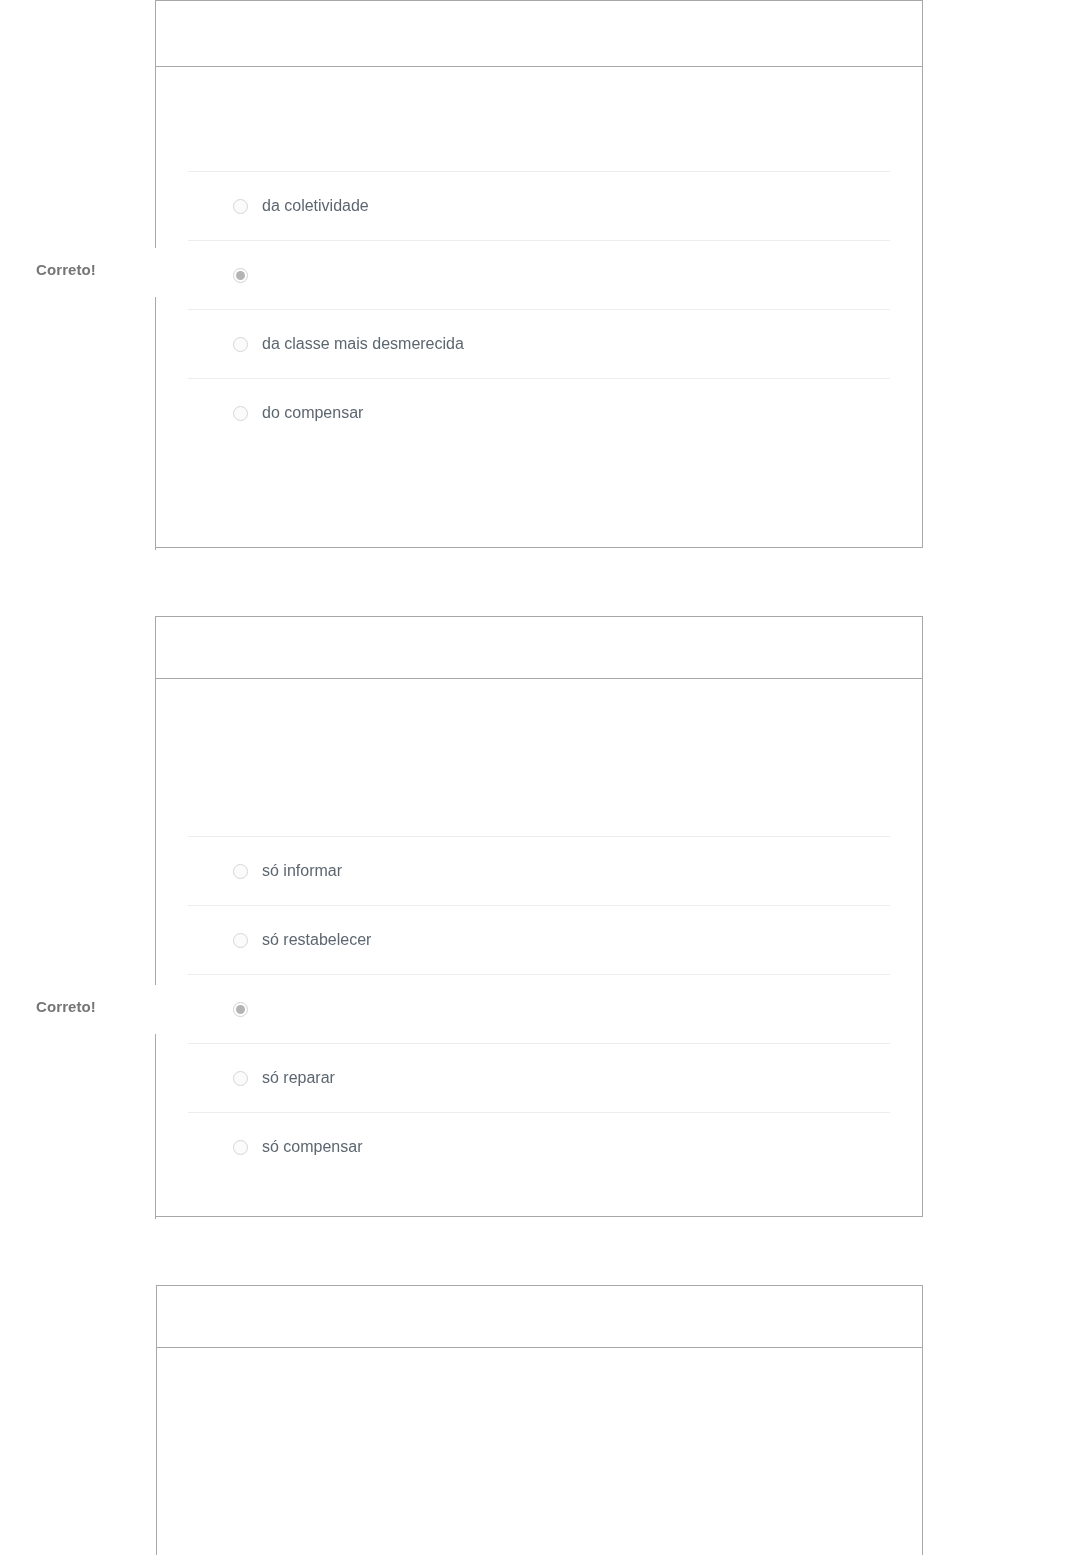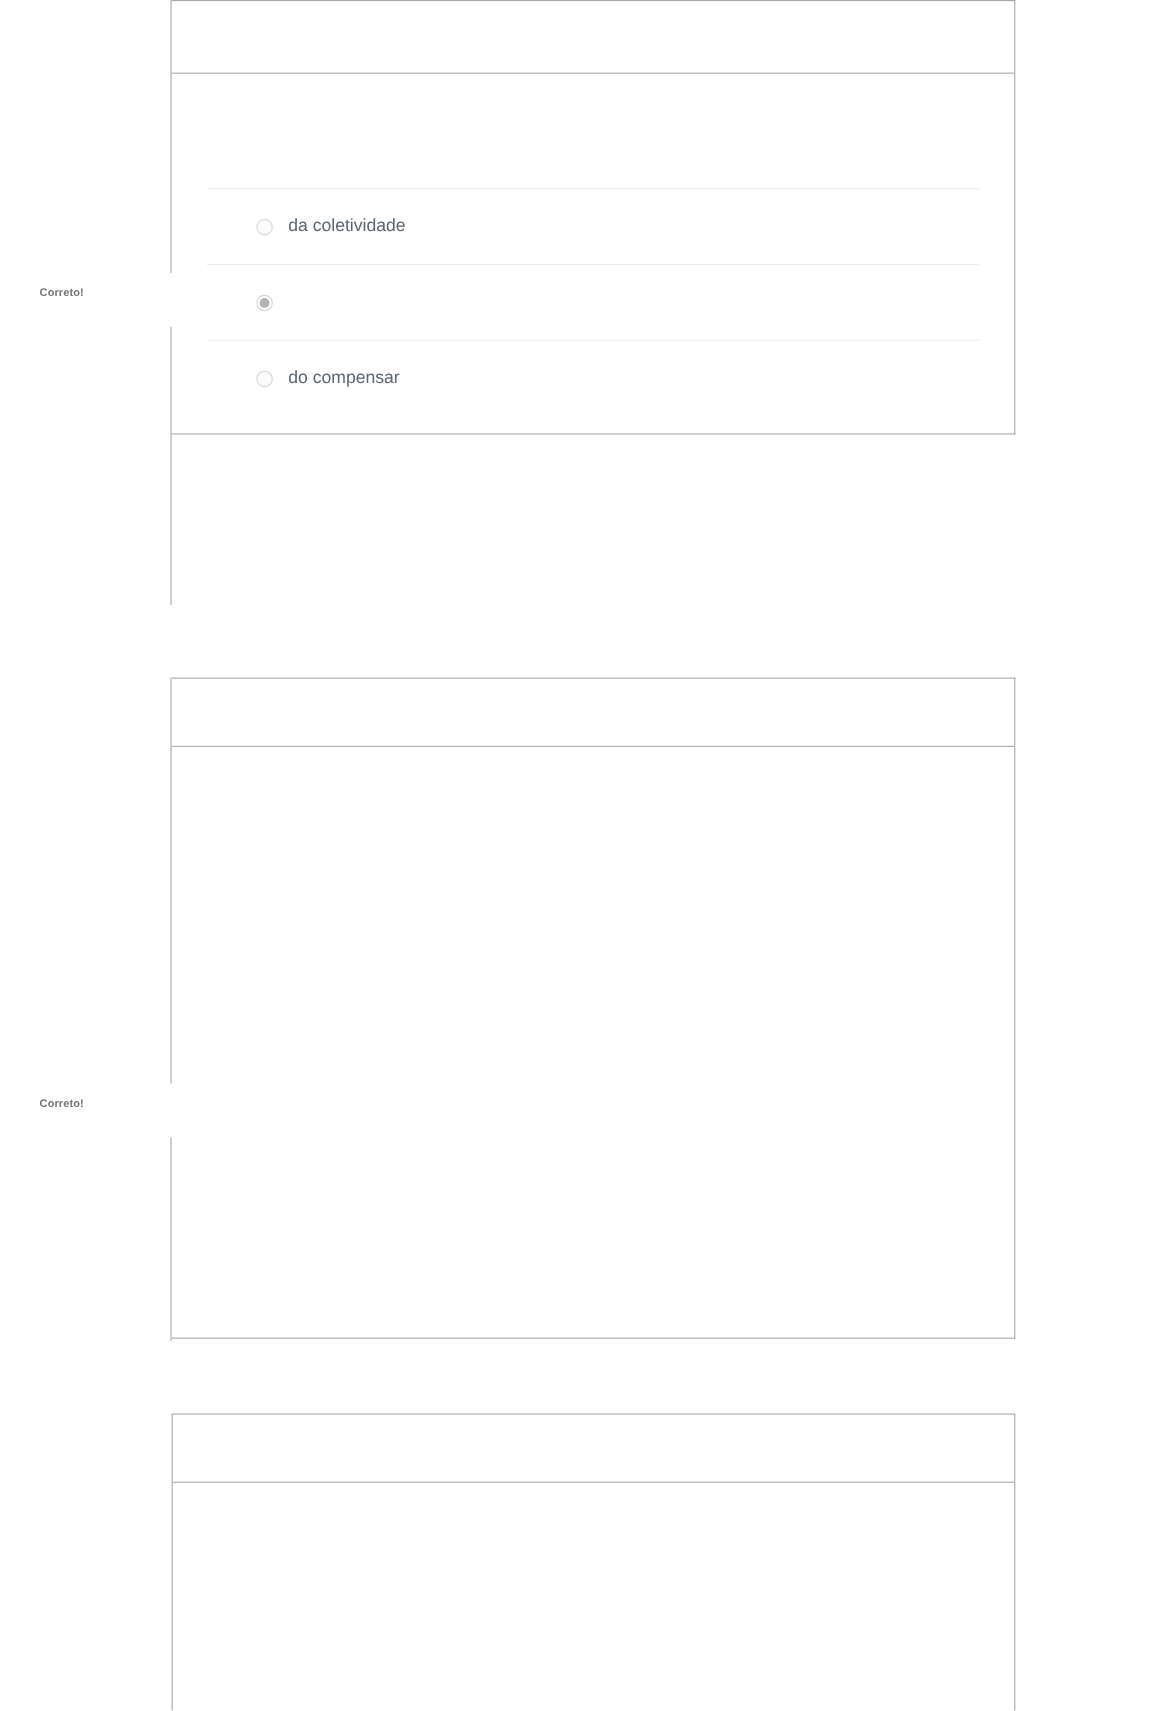--- a/index.html
+++ b/index.html
@@ -27,21 +27,21 @@
     left: 0;
     width: 1067px;
   }
 
   
   .correct-marker {
     position: absolute;
     left: 36px;
     width: 112px;
     text-align: left;
-    font-size: 10px;
+    font-size: 15px;
     font-weight: bold;
     color: #757575;
     letter-spacing: 0.1px;
     line-height: 1;
     white-space: nowrap;
   }
 
   
   .question-card {
     position: absolute;
@@ -134,40 +134,44 @@
 </style>
 </head>
 <body>
 
 <div class="page">
 
   <div class="question-block" style="top:0px;">
 
     <div class="correct-marker" style="top:262px;">Correto!</div>
 
-    <div class="question-card has-notch" style="top:0px; height:395px;">
+    <div class="question-card has-notch" style="top:0px; height:548px;">
 
       <div class="notch-border-top" style="top:-1px; height:248px;"></div>
       <div class="notch-border-bottom" style="top:296px; height:253px;"></div>
 
       <div class="card-header">
         <span></span>
       </div>
 
       <div class="card-body">
         <div class="prompt-space" style="height:104px;"></div>
 
         <ul class="answers">
           <li class="answer-row">
             <span class="radio"></span>
             <span class="answer-label">da coletividade</span>
           </li>
           <li class="answer-row">
             <span class="radio selected"></span>
             <span class="answer-label"></span>
+          </li>
+          <li class="answer-row">
+            <span class="radio"></span>
+            <span class="answer-label">da classe mais desmerecida</span>
           </li>
           <li class="answer-row">
             <span class="radio"></span>
             <span class="answer-label">do compensar</span>
           </li>
         </ul>
       </div>
     </div>
   </div>
 
@@ -179,20 +183,42 @@
       <div class="notch-border-top" style="top:-1px; height:369px;"></div>
       <div class="notch-border-bottom" style="top:417px; height:185px;"></div>
 
       <div class="card-header-tall">
         <span></span>
       </div>
 
       <div class="card-body">
         <div class="prompt-space" style="height:157px;"></div>
 
+        <ul class="answers">
+          <li class="answer-row">
+            <span class="radio"></span>
+            <span class="answer-label">só informar</span>
+          </li>
+          <li class="answer-row">
+            <span class="radio"></span>
+            <span class="answer-label">só restabelecer</span>
+          </li>
+          <li class="answer-row">
+            <span class="radio selected"></span>
+            <span class="answer-label"></span>
+          </li>
+          <li class="answer-row">
+            <span class="radio"></span>
+            <span class="answer-label">só reparar</span>
+          </li>
+          <li class="answer-row">
+            <span class="radio"></span>
+            <span class="answer-label">só compensar</span>
+          </li>
+        </ul>
       </div>
     </div>
   </div>
 
   <div class="question-block" style="top:1285px;">
     <div class="question-card" style="top:0px; height:300px;">
       <div class="card-header" style="height:62px;">
         <span></span>
       </div>
       <div class="card-body">

